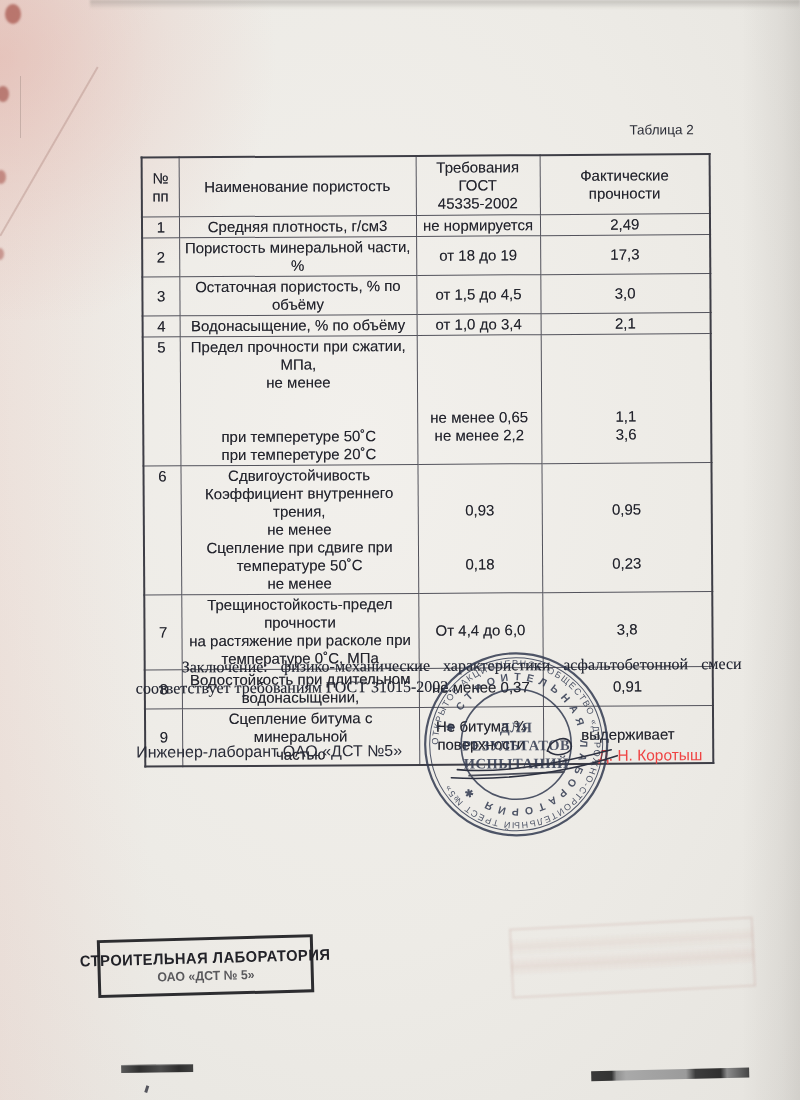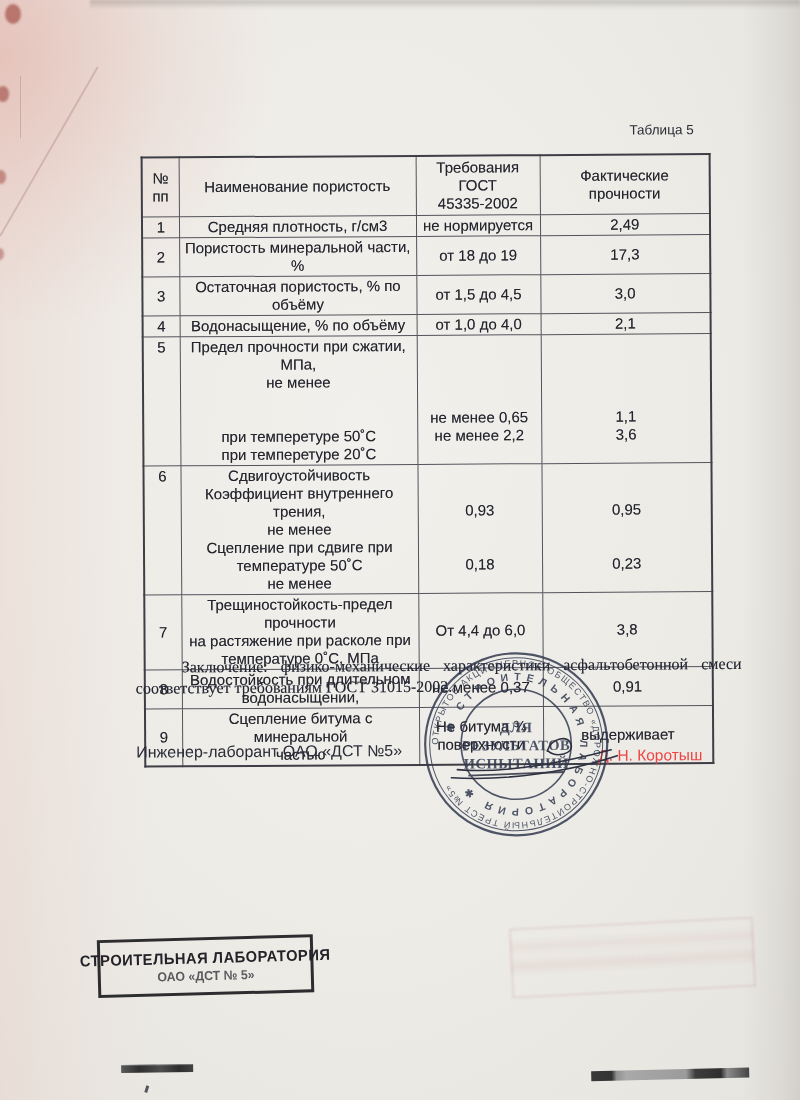--- a/index.html
+++ b/index.html
@@ -100,21 +100,21 @@
   <div class="top-band"></div>
   <div class="right-edge"></div>
   <div class="blob blob1"></div>
   <div class="blob blob2"></div>
   <div class="blob blob3"></div>
   <div class="blob blob4"></div>
   <div class="crease"></div>
 
   <div class="tilt">
 
-    <div class="tbl-caption">Таблица 5</div>
+    <div class="tbl-caption">Таблица 2</div>
 
     <table class="spec">
       <colgroup>
           <col class="c1">
           <col class="c2">
           <col class="c3">
           <col class="c4">
         </colgroup>
       <thead>
         <tr>
@@ -142,21 +142,21 @@
           </tr>
           <tr>
             <td class="c-num">3</td>
             <td class="c-name">Остаточная пористость, % по объёму</td>
             <td class="c-req">от 1,5 до 4,5</td>
             <td class="c-val">3,0</td>
           </tr>
           <tr>
             <td class="c-num">4</td>
             <td class="c-name">Водонасыщение, % по объёму</td>
-            <td class="c-req">от 1,0 до 4,0</td>
+            <td class="c-req">от 1,0 до 3,4</td>
             <td class="c-val">2,1</td>
           </tr>
           <tr class="tall">
             <td class="c-num">5</td>
             <td class="c-name">Предел прочности при сжатии, МПа,
 не менее
 
 
 при темперетуре 50˚С
 при темперетуре 20˚С</td>

